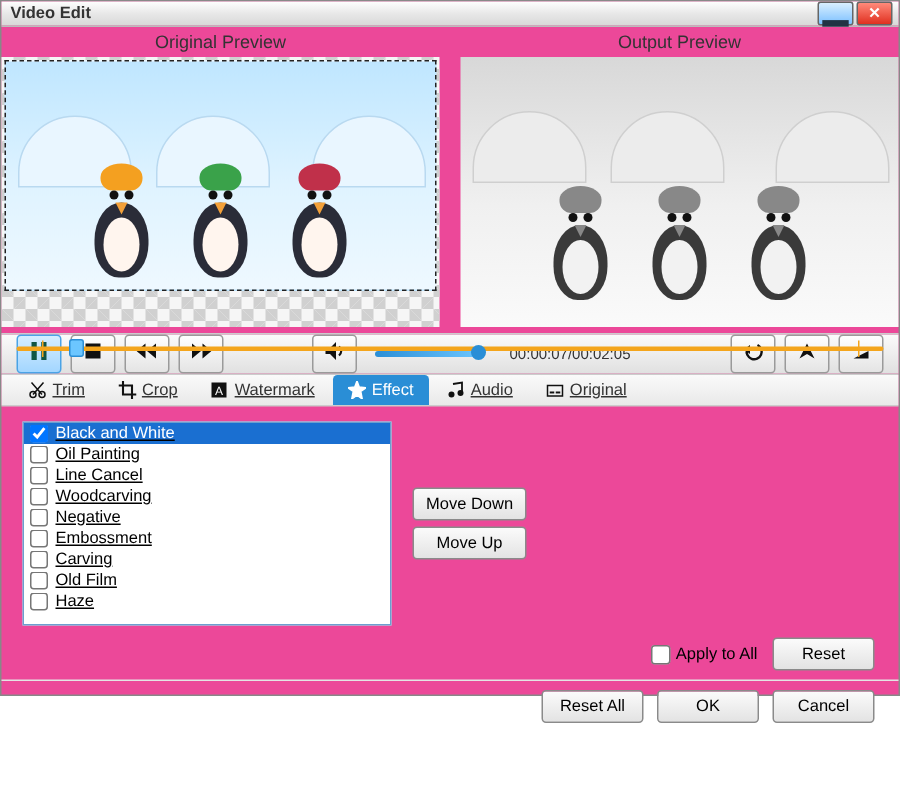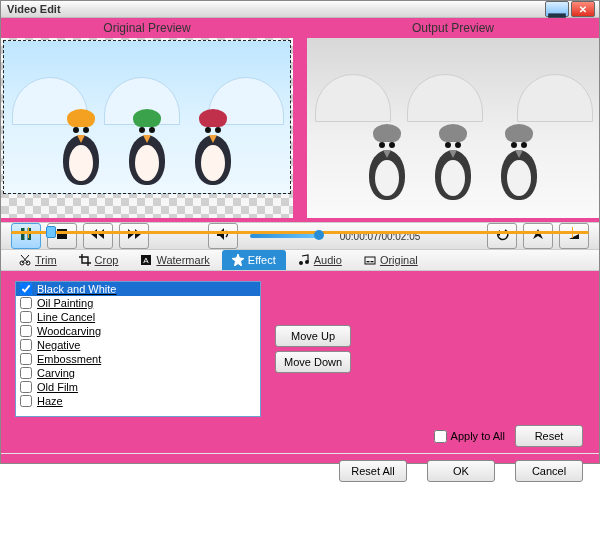--- a/index.html
+++ b/index.html
@@ -57,21 +57,21 @@
 .tab.active .ico svg * { fill:#fff; stroke:#fff; }
 .effect-area { flex:1; display:flex; padding:10px 14px 6px; gap:14px; }
 .effect-list { width:246px; height:136px; border:1px solid #6b9fd0; background:#fff; overflow-y:auto; font-size:11px;text-decoration:underline; }
 .effect-list .row { display:flex; align-items:center; gap:5px; padding:1px 4px; cursor:pointer; }
 .effect-list .row.selected { background:#1a6fd1; color:#fff; }
 .effect-list .row input { width:12px; height:12px; margin:0; }
 .move-btns { display:flex; flex-direction:column; gap:4px; justify-content:center; }
 .std-btn { min-width:68px; height:22px; background:linear-gradient(#fbfbfb,#e3e3e3); border:1px solid #8a8a8a; border-radius:3px; font-size:11px; cursor:pointer; padding:0 8px; }
 .bottom-row1 { display:flex; justify-content:flex-end; align-items:center; gap:10px; padding:2px 16px 6px; }
 .bottom-row1 label { font-size:11px; display:flex; align-items:center; gap:4px; }
-.bottom-row2 { display:flex; justify-content:flex-end; gap:20px; padding:6px 16px 10px; border-top:1px solid #e4e4e4; }
+.bottom-row2 { display:flex; justify-content:flex-end; gap:9px; padding:6px 16px 10px; border-top:1px solid #e4e4e4; }
 </style>
 </head>
 <body>
 
 <div class="window">
 
   <div class="titlebar">
     <div class="title">Video Edit</div>
     <div class="btn min">
       <svg viewBox="0 0 10 10">
@@ -304,22 +304,22 @@
         <div class="row">
           <input type="checkbox" style="">
           <span>Old Film</span>
         </div>
         <div class="row">
           <input type="checkbox" style="">
           <span>Haze</span>
         </div>
       </div>
     <div class="move-btns">
+      <button class="std-btn">Move Down</button>
       <button class="std-btn">Move Up</button>
-      <button class="std-btn">Move Down</button>
     </div>
   </div>
 
   <div class="bottom-row1">
     <label>
         <input type="checkbox" style="">
         <span>Apply to All</span>
       </label>
     <button class="std-btn">Reset</button>
   </div>

